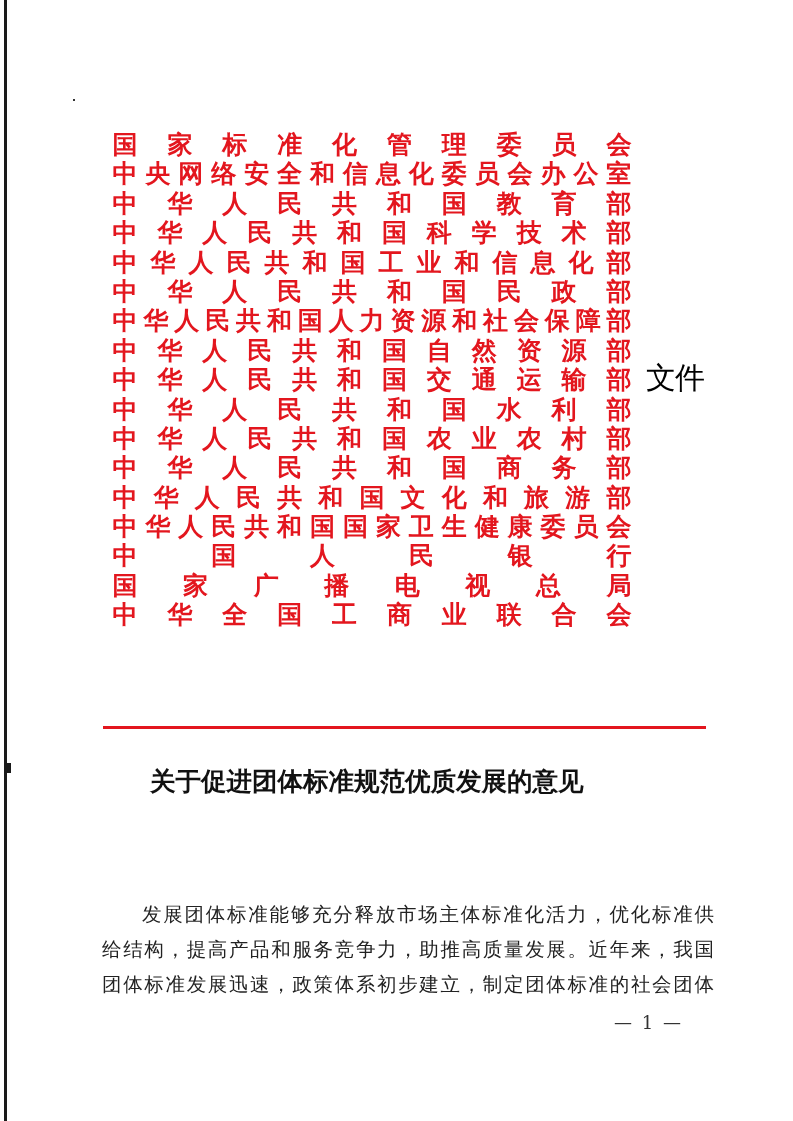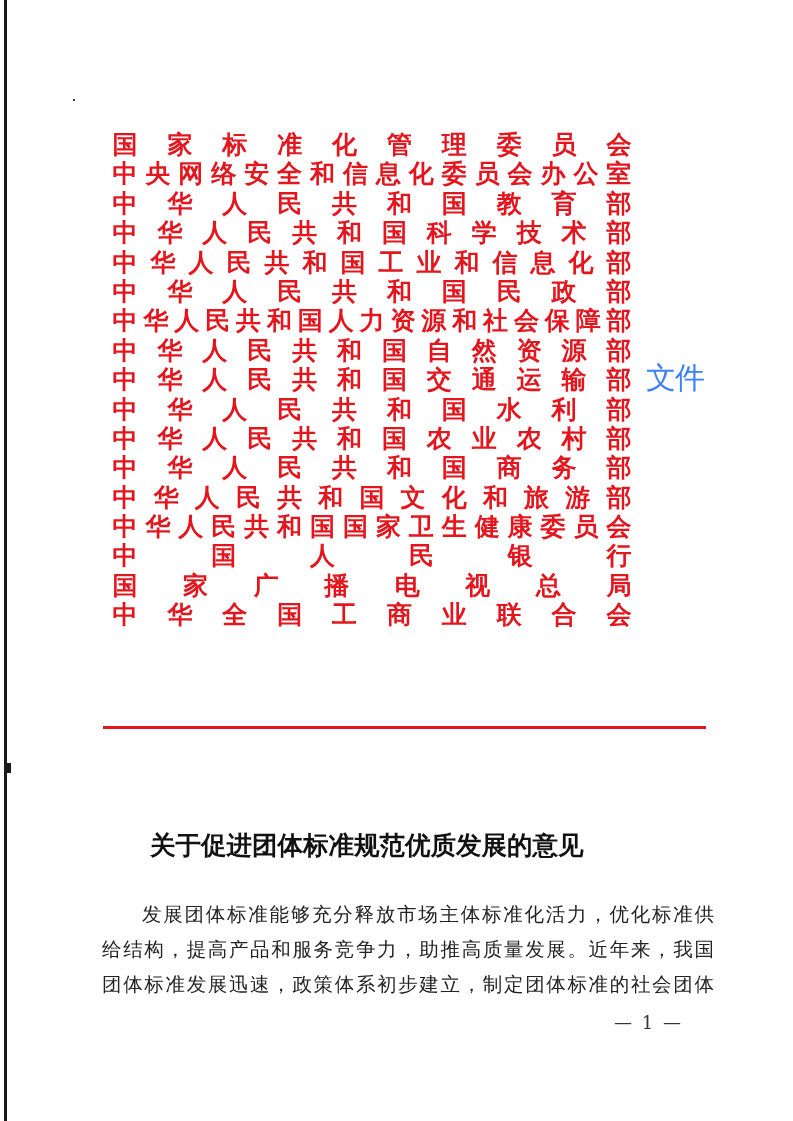--- a/index.html
+++ b/index.html
@@ -26,29 +26,29 @@
     }
     .issuer-row {
       display: flex; justify-content: space-between;
       height: 29.4px; line-height: 29.4px;
       font-size: 25px; font-weight: bold; color: #e3161e;
       font-family: "DejaVu Serif", "Liberation Serif", serif;
     }
     .issuer-row span { display: inline-block; width: 26px; text-align: center; }
     .wenjian {
       position: absolute; left: 646px; top: 358px;
-      font-size: 30px; color: #3b82f6; letter-spacing: -1px;
+      font-size: 30px; color: #000000; letter-spacing: -1px;
       font-family: Liberation Sans, sans-serif;
     }
     .red-rule {
       position: absolute; left: 103px; top: 726px; width: 603px; height: 3px;
       background: #e3161e;
     }
     .doc-title {
-      position: absolute; left: 150px; top: 828px; width: 420px;
+      position: absolute; left: 150px; top: 764px; width: 420px;
       font-size: 25.5px; font-weight: bold; color: #111;
       letter-spacing: 0px; white-space: nowrap;
       font-family: "DejaVu Serif", "Liberation Serif", serif;
     }
     .body-text {
       position: absolute; left: 102px; top: 897px; width: 612px;
       font-size: 19.5px; line-height: 35px; color: #222;
       font-family: "DejaVu Serif", "Liberation Serif", serif;
     }
     .body-line { white-space: nowrap; height: 35px; display: flex; justify-content: space-between; }

